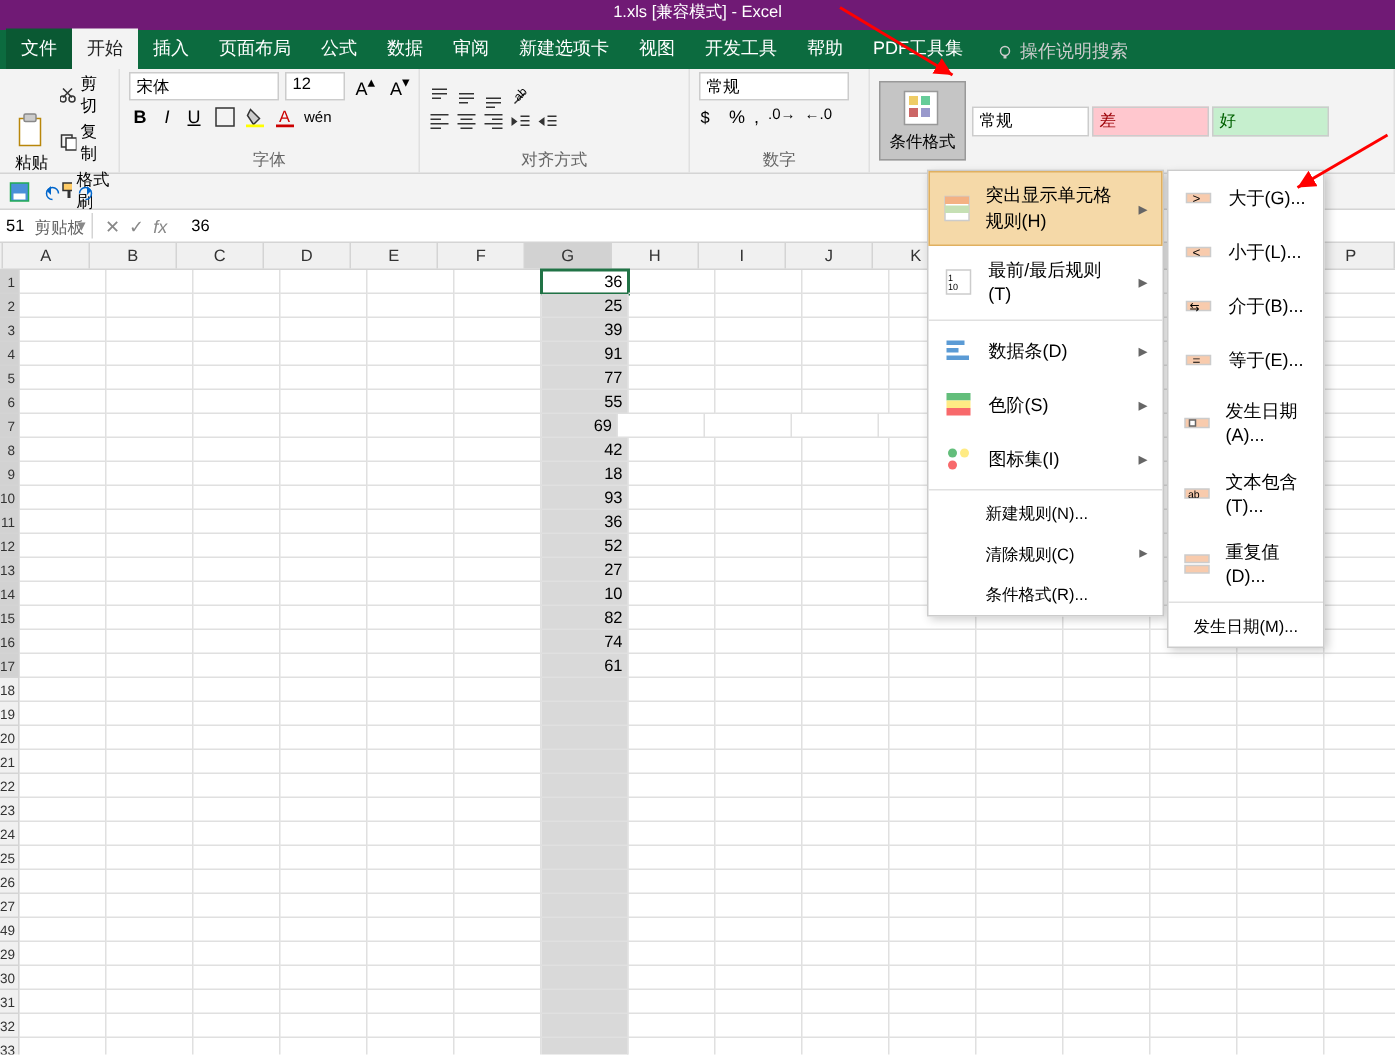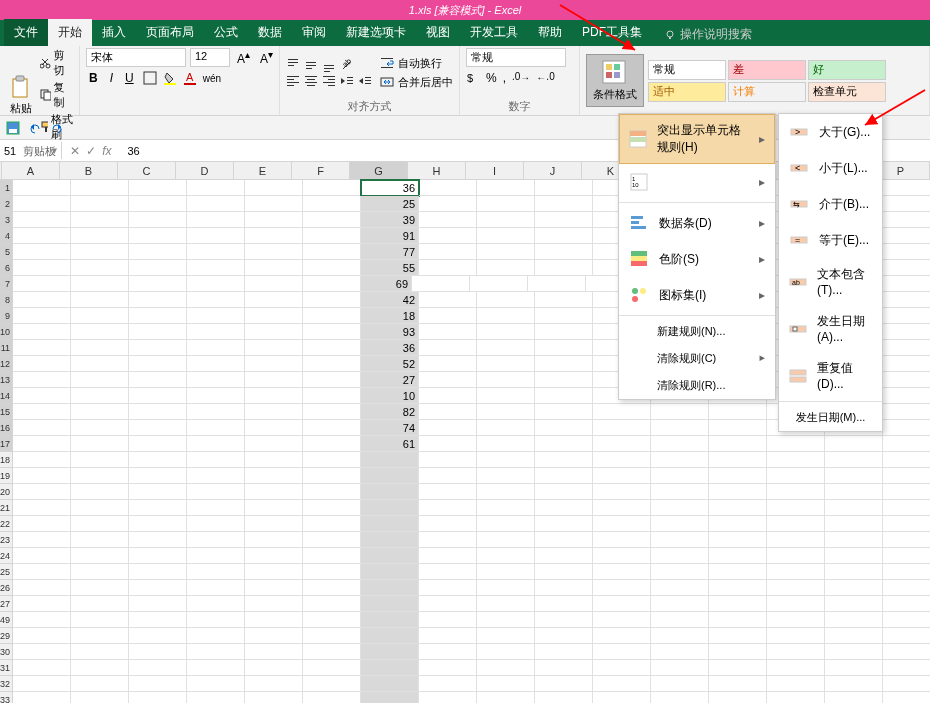--- a/index.html
+++ b/index.html
@@ -1,19 +1,19 @@
 <!DOCTYPE html>
 <html><head>
 <meta charset="utf-8">
 <style>
 * { margin: 0; padding: 0; box-sizing: border-box; font-family: "Microsoft YaHei", sans-serif; }
 body { background: #fff; font-size: 12px; overflow: hidden; width: 930px; height: 703px; position: relative; }
 
 
-.title-bar { background: #ec4899; height: 20px; display: flex; align-items: center; justify-content: center; color: #fff; font-size: 11px; font-style: italic; }
+.title-bar { background: #701a75; height: 20px; display: flex; justify-content: center; color: #fff; font-size: 11px; }
 
 
 .tab-bar { background: #0c6b3f; height: 26px; display: flex; align-items: flex-end; padding-left: 4px; }
 .tab { color: #fff; padding: 5px 10px; font-size: 12px; cursor: pointer; }
 .tab.active { background: #f3f3f3; color: #222; }
 .tab.file { background: #0a5933; color: #fff; }
 .search-hint { display: flex; align-items: center; color: #ccc; margin-left: 12px; margin-bottom: 3px; }
 .search-hint svg { margin-right: 4px; }
 
 
@@ -196,20 +196,21 @@
           </span>
         <span>
             <svg width="14" height="14">
               <text x="3" y="10" font-size="11" fill="#c00">A</text>
               <rect x="1" y="12" width="12" height="2" fill="#c00"></rect>
             </svg>
           </span>
         <span style="font-size:10px">wén</span>
       </div>
     </div>
+    <div class="ribbon-group-label">字体</div>
   </div>
 
   <div class="ribbon-group align-group">
     <div class="ribbon-group-main">
       <div class="align-col">
         <div class="align-row">
           <span>
               <svg width="14" height="14">
                 <rect x="2" y="1" width="10" height="1" fill="#333"></rect>
                 <rect x="2" y="4" width="10" height="1" fill="#333"></rect>
@@ -273,39 +274,20 @@
           <span>
               <svg width="14" height="14">
                 <path d="M1 7 L5 4 L5 10 Z" fill="#333"></path>
                 <rect x="7" y="3" width="6" height="1" fill="#333"></rect>
                 <rect x="7" y="6" width="6" height="1" fill="#333"></rect>
                 <rect x="7" y="9" width="6" height="1" fill="#333"></rect>
               </svg>
             </span>
         </div>
       </div>
-      <div class="align-opts">
-        <div style="display:flex;align-items:center;gap:4px;margin-bottom:4px">
-            <svg width="14" height="14">
-              <rect x="1" y="2" width="12" height="1" fill="#333"></rect>
-              <path d="M10 5 L13 5 L13 8 L7 8" stroke="#06c" fill="none"></path>
-              <path d="M7 8 L9 6 M7 8 L9 10" stroke="#06c"></path>
-              <rect x="1" y="11" width="12" height="1" fill="#333"></rect>
-            </svg>
-            <span>自动换行</span>
-          </div>
-        <div style="display:flex;align-items:center;gap:4px">
-            <svg width="14" height="14">
-              <rect x="1" y="3" width="12" height="8" fill="none" stroke="#333"></rect>
-              <path d="M4 7 L10 7" stroke="#06c"></path>
-              <path d="M4 7 L6 5 M4 7 L6 9 M10 7 L8 5 M10 7 L8 9" stroke="#06c"></path>
-            </svg>
-            <span>合并后居中</span>
-          </div>
-      </div>
     </div>
     <div class="ribbon-group-label">对齐方式</div>
   </div>
 
   <div class="ribbon-group number-group">
     <div class="ribbon-group-main" style="flex-direction:column;align-items:flex-start;gap:4px">
       <div class="num-select"><span>常规</span></div>
       <div style="display:flex;gap:6px">
         <span>
             <svg width="14" height="14">
@@ -331,25 +313,20 @@
             <rect x="5" y="13" width="6" height="6" fill="#c66"></rect>
             <rect x="13" y="13" width="6" height="6" fill="#99c"></rect>
           </svg>
         <span>条件格式</span>
       </div>
       <div class="cell-styles">
         <div class="cell-style-row">
           <div class="cell-style-item cs-normal">常规</div>
           <div class="cell-style-item cs-bad">差</div>
           <div class="cell-style-item cs-good">好</div>
-        </div>
-        <div class="cell-style-row">
-          <div class="cell-style-item cs-neutral">适中</div>
-          <div class="cell-style-item cs-calc">计算</div>
-          <div class="cell-style-item cs-check">检查单元</div>
         </div>
       </div>
     </div>
   </div>
 </div>
 
 <div class="qat">
   <span class="qat-btn">
       <svg width="14" height="14">
         <rect x="1" y="1" width="12" height="12" fill="#4a90d9" stroke="#2a5"></rect>
@@ -1053,20 +1030,21 @@
     <span class="menu-arrow">▸</span>
   </div>
   <div class="menu-item">
     <span class="menu-icon">
         <svg width="18" height="18">
           <rect x="1" y="1" width="16" height="16" fill="#fff" stroke="#ccc"></rect>
           <text x="2" y="8" font-size="6">1</text>
           <text x="2" y="14" font-size="6">10</text>
         </svg>
       </span>
+    <span>最前/最后规则(T)</span>
     <span class="menu-arrow">▸</span>
   </div>
   <div class="menu-sep"></div>
   <div class="menu-item">
     <span class="menu-icon">
         <svg width="18" height="18">
           <rect x="1" y="2" width="12" height="3" fill="#5b9bd5"></rect>
           <rect x="1" y="7" width="8" height="3" fill="#5b9bd5"></rect>
           <rect x="1" y="12" width="15" height="3" fill="#5b9bd5"></rect>
         </svg>
@@ -1095,21 +1073,21 @@
       </span>
     <span>图标集(I)</span>
     <span class="menu-arrow">▸</span>
   </div>
   <div class="menu-sep"></div>
   <div class="menu-text-item">新建规则(N)...</div>
   <div class="menu-text-item" style="display:flex;justify-content:space-between">
       <span>清除规则(C)</span>
       <span style="color:#666">▸</span>
     </div>
-  <div class="menu-text-item">清除规则(R)...</div>
+  <div class="menu-text-item">条件格式(R)...</div>
 </div>
 
 <div class="menu menu2">
   <div class="menu-item">
     <span class="menu-icon">
         <svg width="18" height="18">
           <rect x="1" y="6" width="16" height="6" fill="#f8cbad" stroke="#ccc"></rect>
           <text x="5" y="12" font-size="9">&gt;</text>
         </svg>
       </span>
@@ -1139,33 +1117,33 @@
           <rect x="1" y="6" width="16" height="6" fill="#f8cbad" stroke="#ccc"></rect>
           <text x="5" y="12" font-size="9">=</text>
         </svg>
       </span>
     <span>等于(E)...</span>
   </div>
   <div class="menu-item">
     <span class="menu-icon">
         <svg width="18" height="18">
           <rect x="1" y="6" width="16" height="6" fill="#f8cbad" stroke="#ccc"></rect>
+          <rect x="4" y="7" width="4" height="4" fill="#fff" stroke="#666"></rect>
+        </svg>
+      </span>
+    <span>发生日期(A)...</span>
+  </div>
+  <div class="menu-item">
+    <span class="menu-icon">
+        <svg width="18" height="18">
+          <rect x="1" y="6" width="16" height="6" fill="#f8cbad" stroke="#ccc"></rect>
           <text x="3" y="12" font-size="7">ab</text>
         </svg>
       </span>
     <span>文本包含(T)...</span>
-  </div>
-  <div class="menu-item">
-    <span class="menu-icon">
-        <svg width="18" height="18">
-          <rect x="1" y="6" width="16" height="6" fill="#f8cbad" stroke="#ccc"></rect>
-          <rect x="4" y="7" width="4" height="4" fill="#fff" stroke="#666"></rect>
-        </svg>
-      </span>
-    <span>发生日期(A)...</span>
   </div>
   <div class="menu-item">
     <span class="menu-icon">
         <svg width="18" height="18">
           <rect x="1" y="3" width="16" height="5" fill="#f8cbad" stroke="#ccc"></rect>
           <rect x="1" y="10" width="16" height="5" fill="#f8cbad" stroke="#ccc"></rect>
         </svg>
       </span>
     <span>重复值(D)...</span>
   </div>

